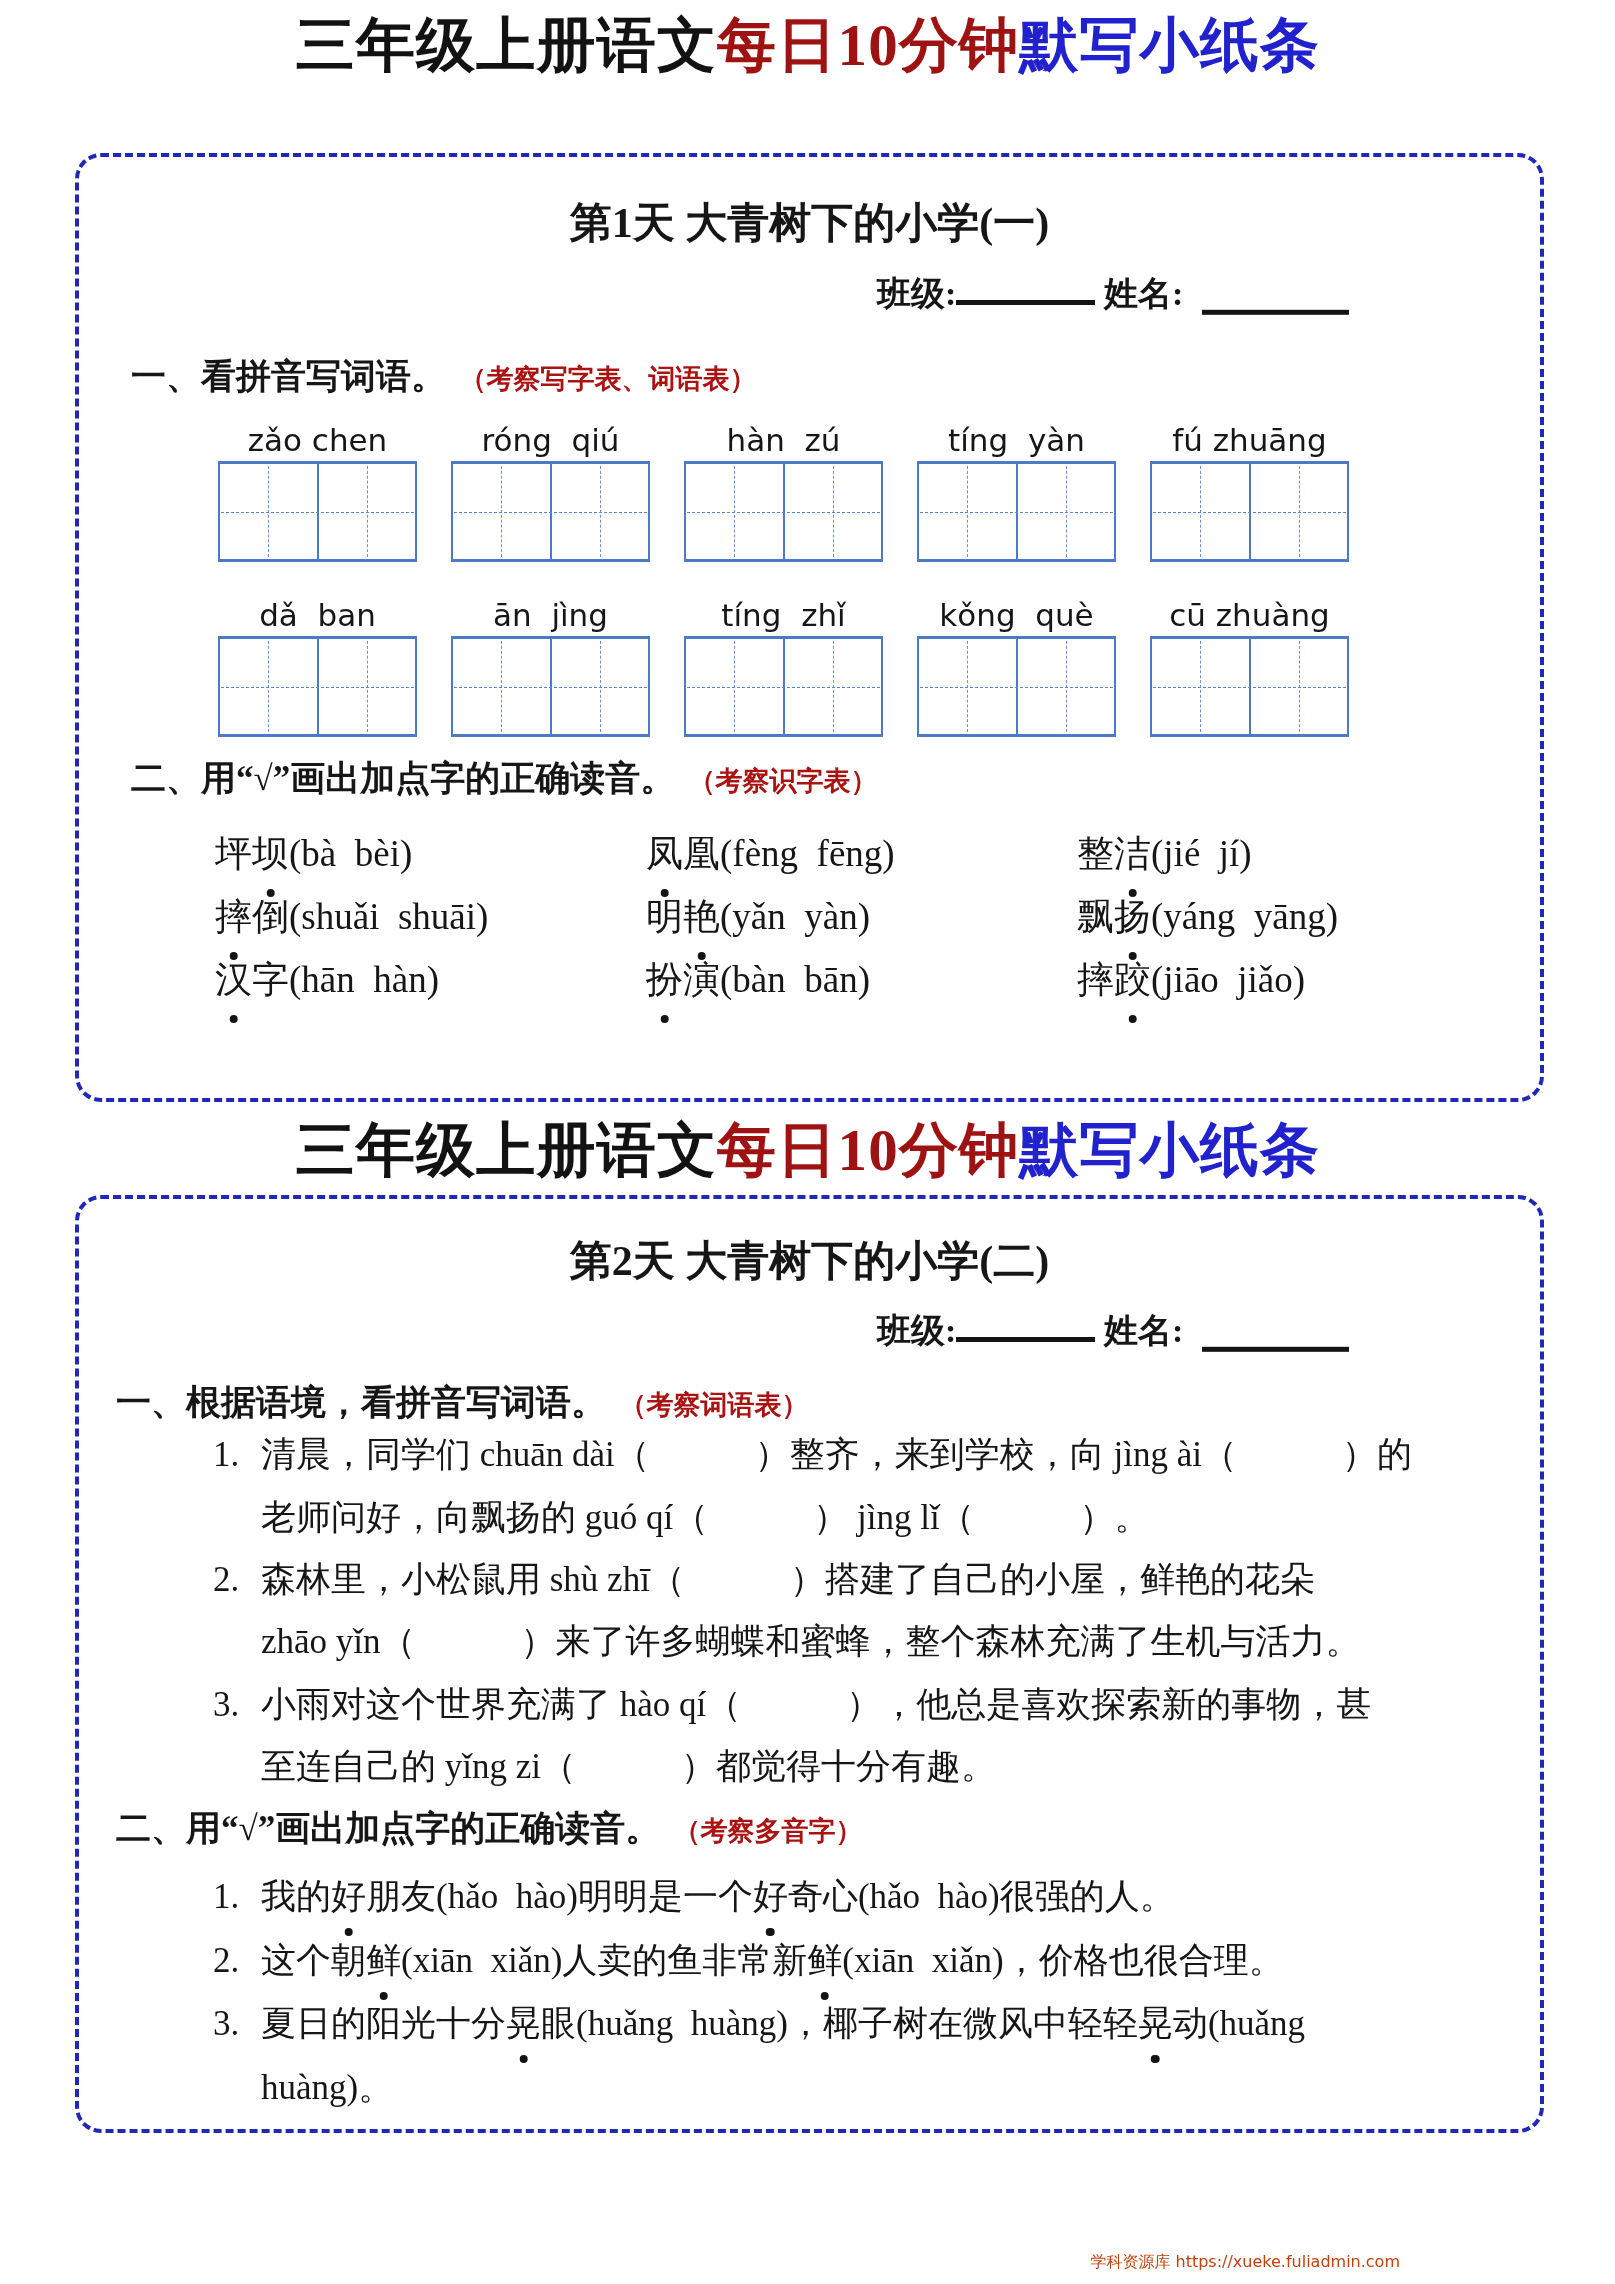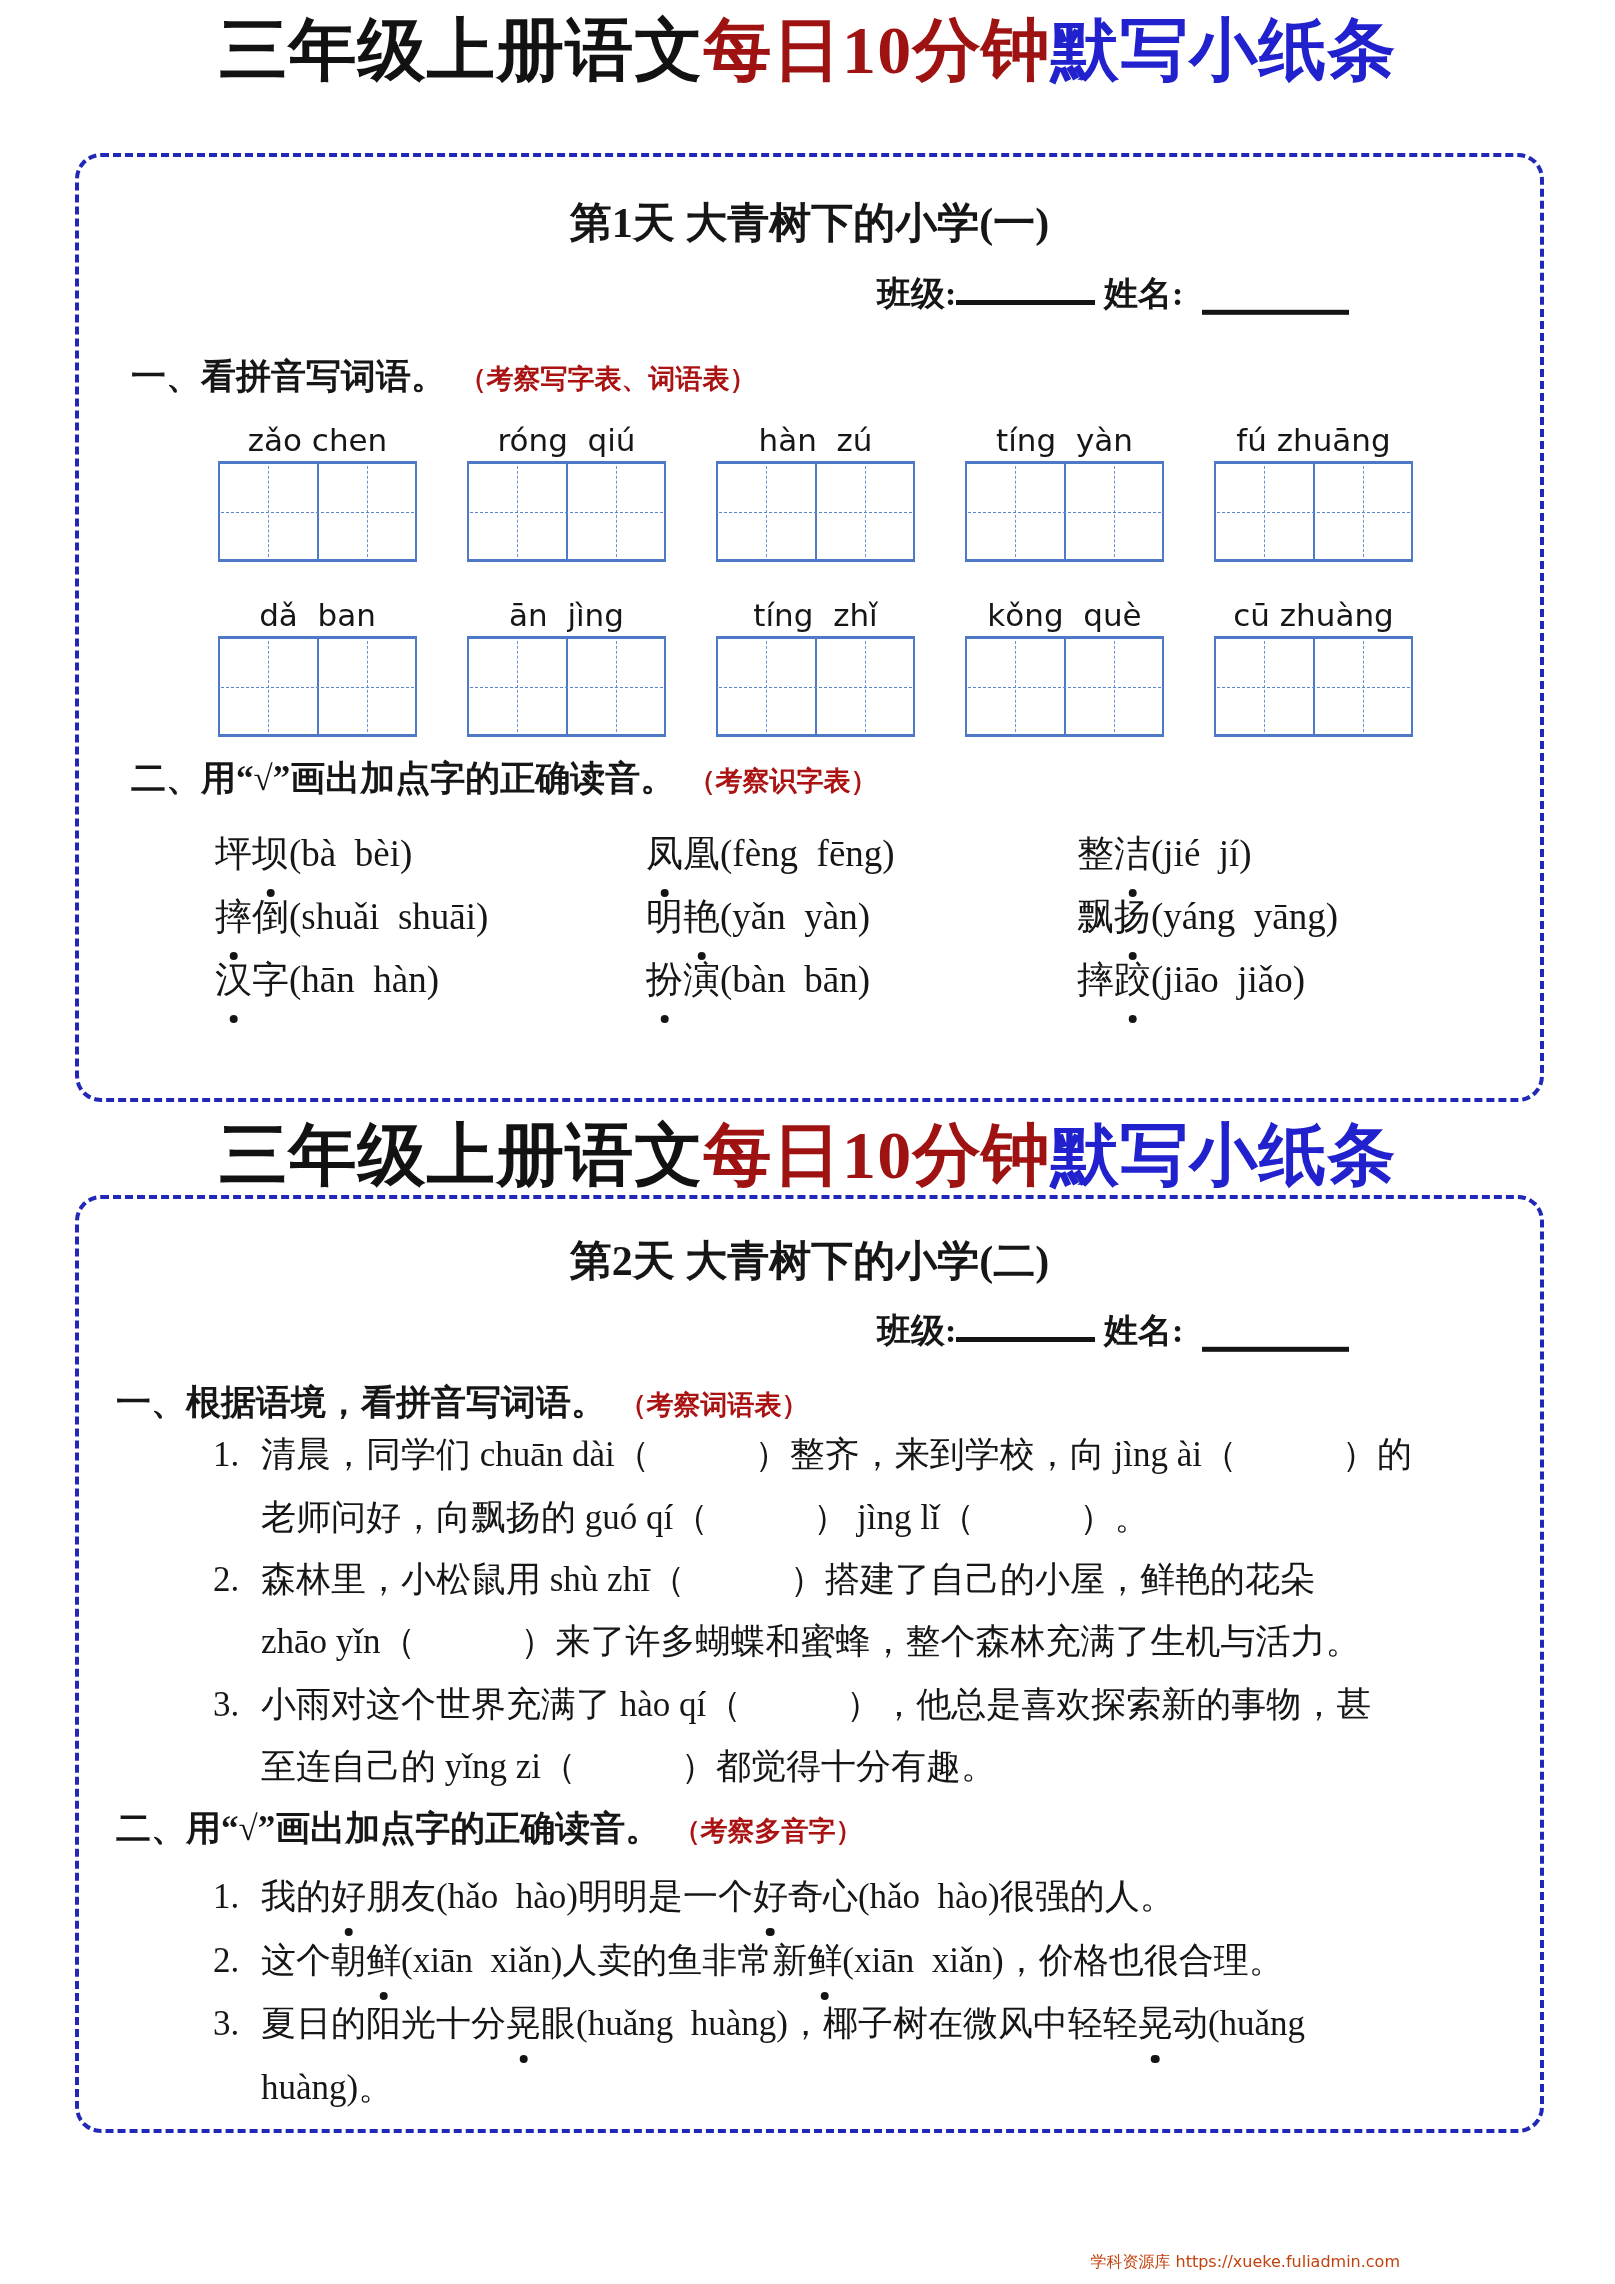--- a/index.html
+++ b/index.html
@@ -1,20 +1,20 @@
 <!DOCTYPE html>
 <html style="font-size:9.8px"><head>
 <meta charset="utf-8">
 <style>
   html,body{margin:0;padding:0;background:#ffffff;}
   body{width:1616px;height:2284px;position:relative;font-family:"Liberation Serif","DejaVu Serif","DejaVu Sans",serif;color:#161616;}
   .abs{position:absolute;}
 
   
-  .main-title{left:0;width:1616px;text-align:center;font-size:68px;font-weight:900;line-height:1.1;white-space:pre;letter-spacing:1.2px;}
+  .main-title{left:0;width:1616px;text-align:center;font-size:59px;font-weight:900;line-height:1.1;white-space:pre;letter-spacing:1.2px;}
   .main-title .t-black{color:#121212;}
   .main-title .t-red{color:#9e1212;}
   .main-title .t-blue{color:#2121cd;}
 
   
   .card{border:4.3px dashed #2128b8;border-radius:26px;background:#fff;}
   #card1{left:75px;top:153px;width:1461px;height:941px;}
   #card2{left:75px;top:1195px;width:1461px;height:930px;}
 
   .day-title{left:0;width:100%;text-align:center;font-size:42px;font-weight:800;white-space:pre;}
@@ -22,21 +22,21 @@
   .cn-line{font-size:34px;font-weight:600;white-space:pre;}
   .blank-ul{display:inline-block;height:33px;border-bottom:5.5px solid #141414;}
   .ul-a{width:139px;}
   .ul-b{width:147px;transform:translateY(9.8px);margin-left:18.3px;}
   .name-label{margin-left:8.6px;}
 
   .sec-head{font-size:35px;font-weight:700;white-space:pre;}
   .sec-note{font-size:27px;font-weight:700;color:#ab1212;margin-left:13.4px;white-space:pre;}
 
   
-  .grid-row{display:flex;gap:50px;}
+  .grid-row{display:flex;gap:34px;}
   .pgroup{width:199px;}
   .pinyin{width:100%;text-align:center;font-size:31px;height:40px;line-height:38px;font-family:"DejaVu Sans","Liberation Sans",sans-serif;white-space:pre;}
   .tzg{position:relative;display:flex;height:101px;border:2.4px solid #4d79c7;border-top-width:3.7px;border-bottom-width:3.7px;box-sizing:border-box;}
   .tzg::after{content:"";position:absolute;left:1.2px;right:1.2px;top:50%;border-top:1.8px dashed #5b85cf;}
   .cell{position:relative;flex:1;}
   .cell + .cell{border-left:2.4px solid #4d79c7;}
   .cell::before{content:"";position:absolute;top:1.8px;bottom:1.8px;left:50%;width:0;border-left:1.8px dashed #6b91d4;}
 
   
   .words-grid{display:grid;grid-template-columns:431px 431px 431px;grid-auto-rows:63px;}

